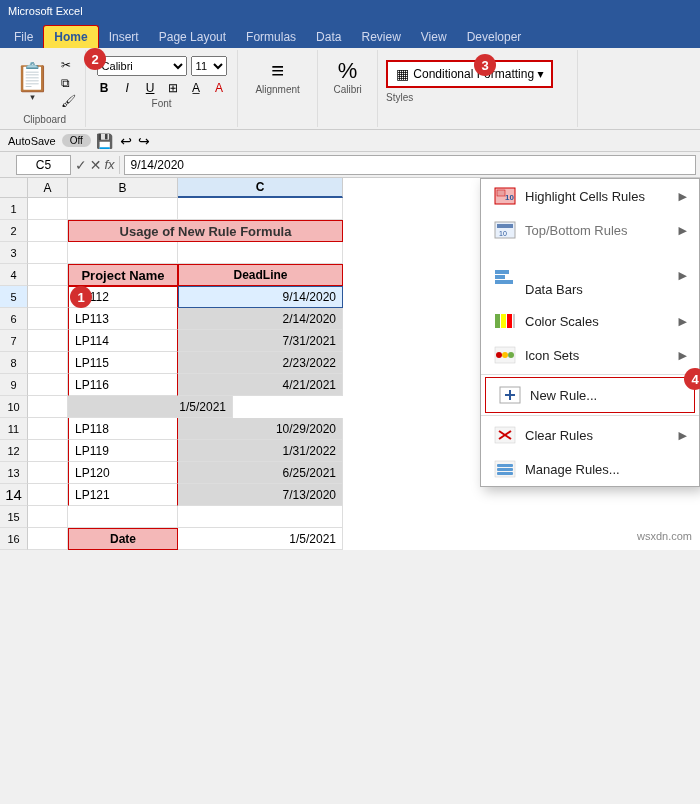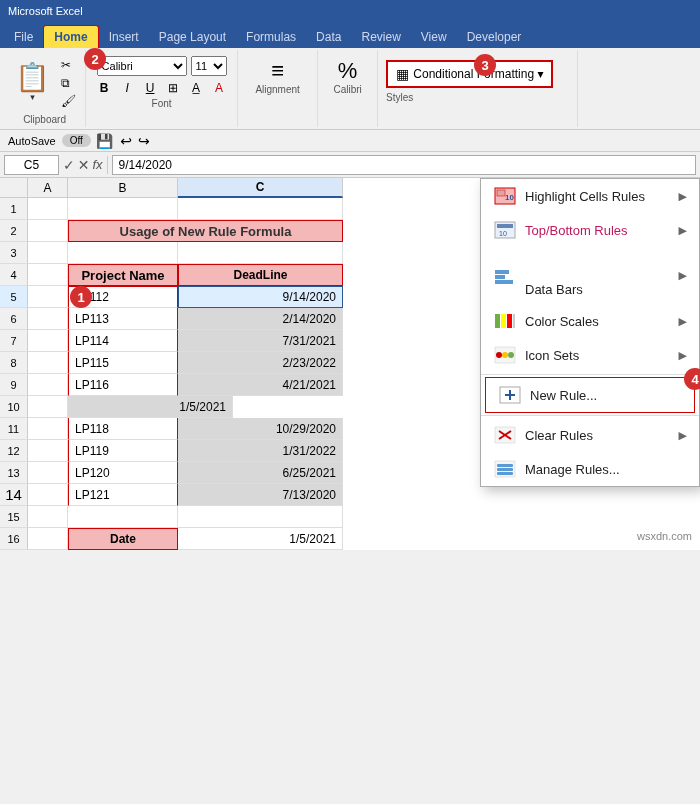--- a/index.html
+++ b/index.html
@@ -2,21 +2,21 @@
 <html><head>
   <meta charset="utf-8">
   <style>
     * { box-sizing: border-box; margin: 0; padding: 0; }
     body { font-family: 'Segoe UI', Arial, sans-serif; font-size: 12px; background: #f0f0f0; width: 700px; height: 804px; overflow: hidden; position: relative; }
 
     
     .title-bar { background: #2b579a; color: white; height: 22px; display: flex; align-items: center; padding: 0 8px; font-size: 11px; }
     .ribbon-tab { padding: 4px 10px; font-size: 12px; color: #d0d8ee; cursor: pointer; border-radius: 3px 3px 0 0; }
     .ribbon-tab.active { background: #f0f0f0; color: #2b579a; font-weight: bold; border: 1.5px solid #c00; border-bottom: none; }
-    .cell-ref { width: 60px; border: 1px solid #aaa; background: white; font-size: 12px; padding: 2px 4px; text-align: center; }
+    .cell-ref { width: 60px; border: 1px solid #aaa; background: white; font-size: 12px; padding: 2px 4px; text-align: center; margin-left: 12px; }
 
     
     .badge { width: 24px; height: 24px; border-radius: 50%; background: #d32f2f; color: white; font-weight: bold; font-size: 14px; display: inline-flex; align-items: center; justify-content: center; }
   </style>
 </head>
 <body>
 
 <div class="title-bar">
   <span>Microsoft Excel</span>
 </div>
@@ -247,21 +247,21 @@
     </div>
 
     <div style="display:flex; align-items:center; padding:7px 12px; cursor:pointer; gap:8px;">
       <div style="width:24px; height:20px; display:flex; align-items:center; justify-content:center;">
         <svg width="22" height="18" viewBox="0 0 22 18">
           <rect x="1" y="1" width="20" height="16" fill="#e8f0fb" stroke="#aaa" stroke-width="1"></rect>
           <rect x="3" y="3" width="16" height="4" fill="#2b579a" opacity="0.7"></rect>
           <text x="5" y="15" font-size="7" fill="#2b579a">10</text>
         </svg>
       </div>
-      <span style="flex:1; font-size:13px; color:#be185d;">Top/Bottom Rules</span>
+      <span style="flex:1; font-size:13px; color:#737373;">Top/Bottom Rules</span>
       <span style="color:#666; font-size:11px;">▶</span>
     </div>
 
     <div style="display:flex; align-items:center; padding:7px 12px; cursor:pointer; gap:8px;">
       <div style="width:24px; height:20px; display:flex; align-items:center; justify-content:center;">
         <svg width="22" height="18" viewBox="0 0 22 18">
           <rect x="1" y="3" width="14" height="4" fill="#5b9bd5"></rect>
           <rect x="1" y="8" width="10" height="4" fill="#5b9bd5"></rect>
           <rect x="1" y="13" width="18" height="4" fill="#5b9bd5"></rect>
         </svg>

